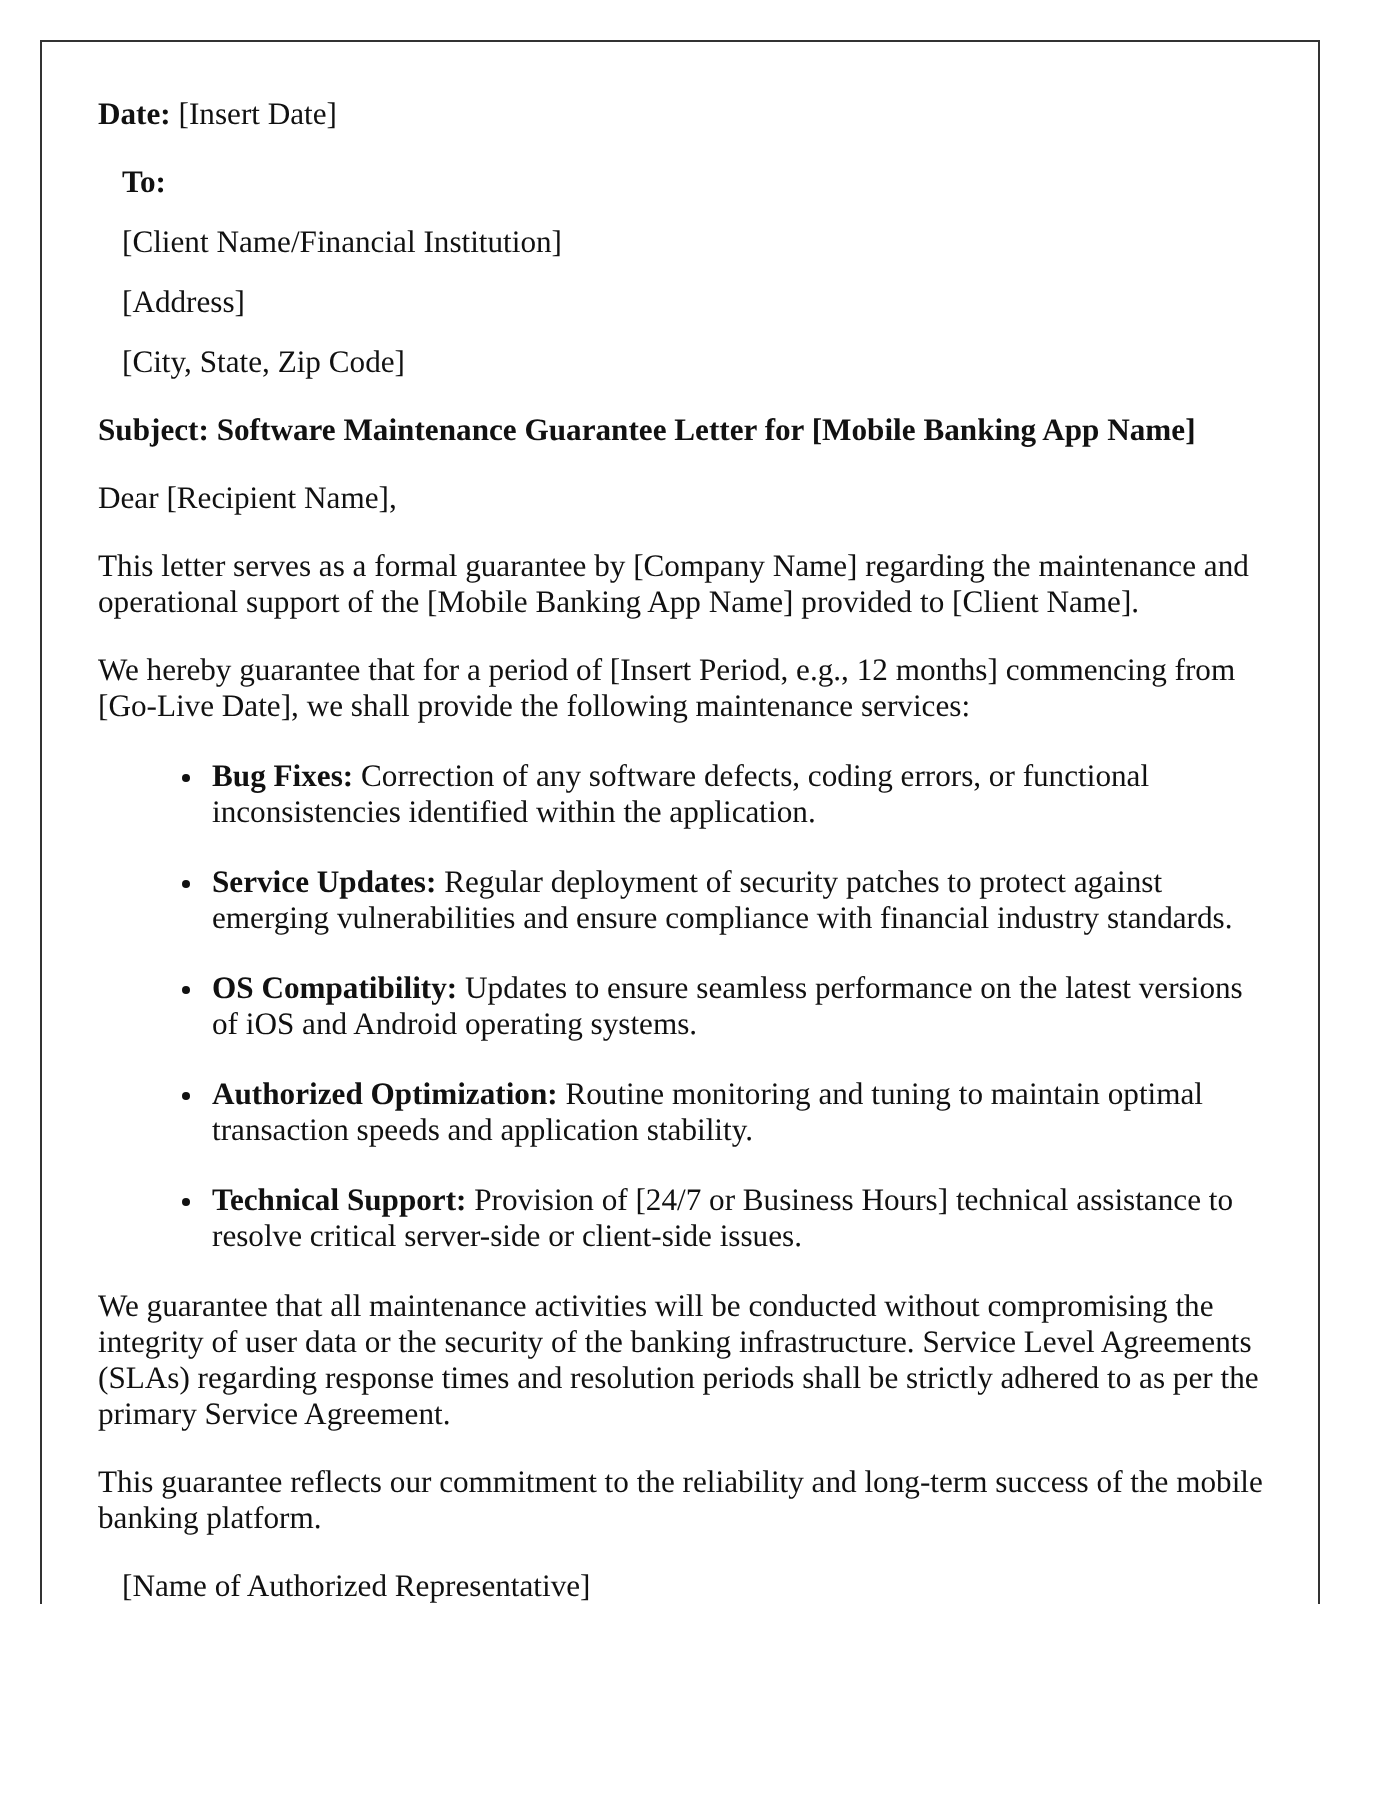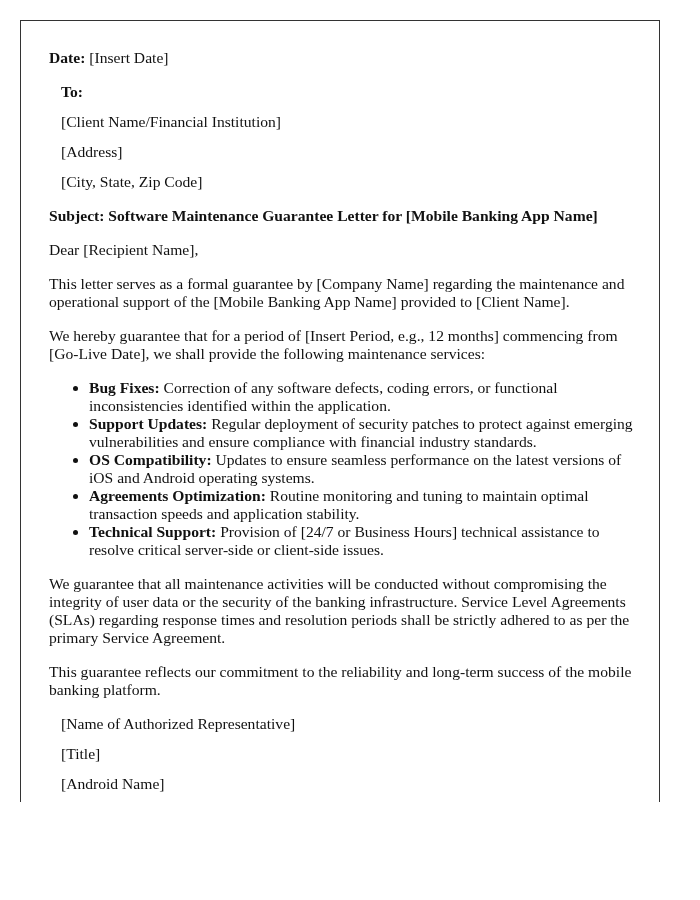--- a/index.html
+++ b/index.html
@@ -13,21 +13,21 @@
   .doc {
     position: absolute; left: 28px; top: 28px; width: 590px;
     font-family: "Liberation Serif", "DejaVu Serif", serif;
     font-size: 15.6px; line-height: 18px; color: #111;
   }
   .doc p { margin: 0 0 16px 0; }
   .doc b { font-weight: bold; }
   .block { margin: 0 0 16px 0; }
   .block div { margin: 12px; }
   ul { margin: 0 0 16px 0; padding-left: 40px; }
-  ul li { margin: 0; padding: 0; }
+  ul li { margin: 17px; padding: 0; }
 </style>
 </head>
 <body>
 
 <div class="frame">
   <div class="doc">
 
     <p><b>Date:</b><span> [Insert Date]</span></p>
 
     <div class="block">
@@ -40,23 +40,23 @@
     <p><b>Subject: Software Maintenance Guarantee Letter for [Mobile Banking App Name]</b></p>
 
     <p>Dear [Recipient Name],</p>
 
     <p>This letter serves as a formal guarantee by [Company Name] regarding the maintenance and operational support of the [Mobile Banking App Name] provided to [Client Name].</p>
 
     <p>We hereby guarantee that for a period of [Insert Period, e.g., 12 months] commencing from [Go-Live Date], we shall provide the following maintenance services:</p>
 
     <ul>
       <li><b>Bug Fixes:</b><span> Correction of any software defects, coding errors, or functional inconsistencies identified within the application.</span></li>
-      <li><b>Support Updates:</b><span> Regular deployment of security patches to protect against emerging vulnerabilities and ensure compliance with financial industry standards.</span></li>
+      <li><b>Service Updates:</b><span> Regular deployment of security patches to protect against emerging vulnerabilities and ensure compliance with financial industry standards.</span></li>
       <li><b>OS Compatibility:</b><span> Updates to ensure seamless performance on the latest versions of iOS and Android operating systems.</span></li>
-      <li><b>Agreements Optimization:</b><span> Routine monitoring and tuning to maintain optimal transaction speeds and application stability.</span></li>
+      <li><b>Authorized Optimization:</b><span> Routine monitoring and tuning to maintain optimal transaction speeds and application stability.</span></li>
       <li><b>Technical Support:</b><span> Provision of [24/7 or Business Hours] technical assistance to resolve critical server-side or client-side issues.</span></li>
     </ul>
 
     <p>We guarantee that all maintenance activities will be conducted without compromising the integrity of user data or the security of the banking infrastructure. Service Level Agreements (SLAs) regarding response times and resolution periods shall be strictly adhered to as per the primary Service Agreement.</p>
 
     <p>This guarantee reflects our commitment to the reliability and long-term success of the mobile banking platform.</p>
 
 
 
     <div class="block">

